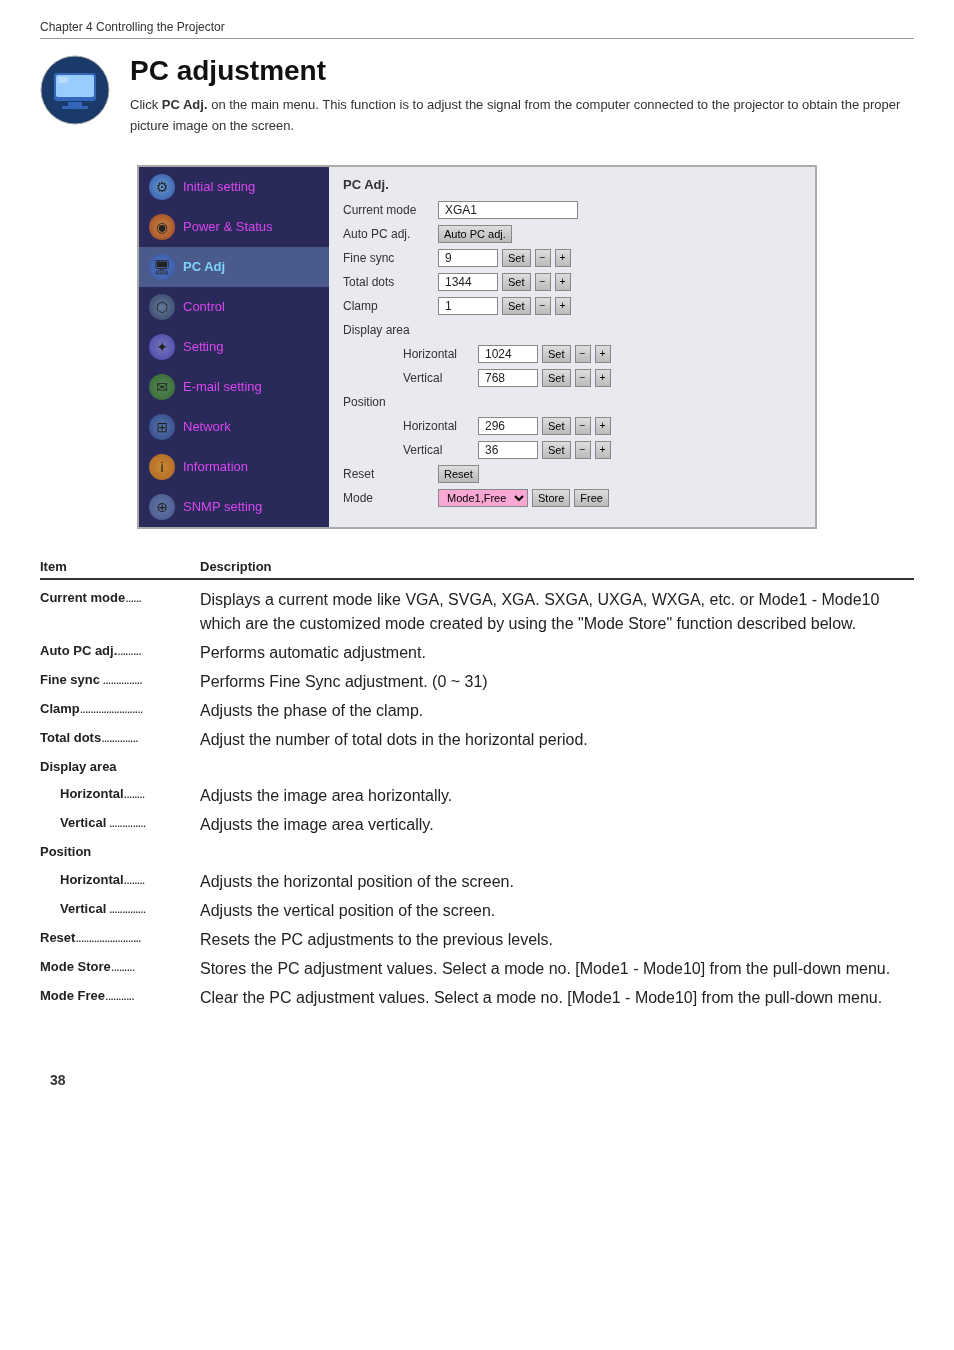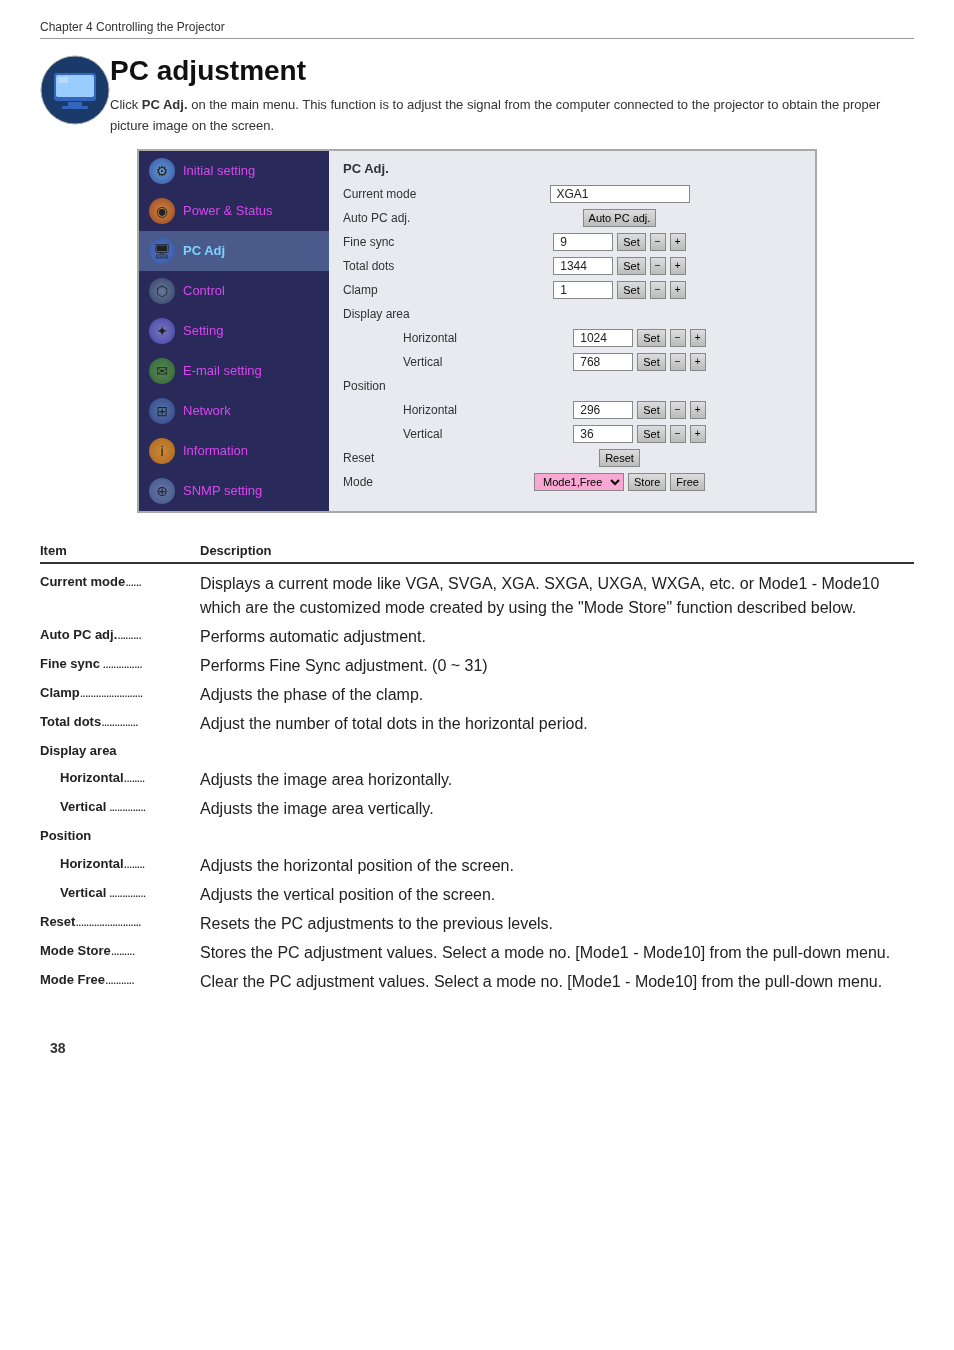--- a/index.html
+++ b/index.html
@@ -20,21 +20,22 @@
       font-size: 12px;
       color: #333;
       border-bottom: 1px solid #999;
       padding-bottom: 4px;
       margin-bottom: 16px;
     }
 
     .title-section {
       display: flex;
       align-items: flex-start;
-      margin-bottom: 12px;
+      gap: 20px;
+      margin-bottom: 28px;
     }
 
     .title-icon {
       width: 70px;
       height: 70px;
       flex-shrink: 0;
     }
 
     .title-text h1 {
       font-size: 28px;
@@ -141,21 +142,20 @@
       color: #333;
       font-size: 12px;
       flex-shrink: 0;
     }
 
     .row-value {
       flex: 1;
       display: flex;
       align-items: center;
       gap: 4px;
-      justify-content: center;
     }
 
     .value-box {
       background: #fff;
       border: 1px solid #888;
       padding: 1px 6px;
       min-width: 60px;
       font-size: 12px;
       height: 18px;
       display: inline-flex;
@@ -265,21 +265,21 @@
     .desc-section-header {
       font-weight: bold;
       font-size: 13px;
       margin-bottom: 3px;
     }
 
     .page-number {
       font-size: 14px;
       font-weight: bold;
       color: #333;
-      margin-top: 16px;
+      margin-top: 32px;
     }
 
     .left-bar {
       width: 4px;
       background: #2a2a5a;
       margin-right: 6px;
     }
   </style>
 </head>
 <body>

